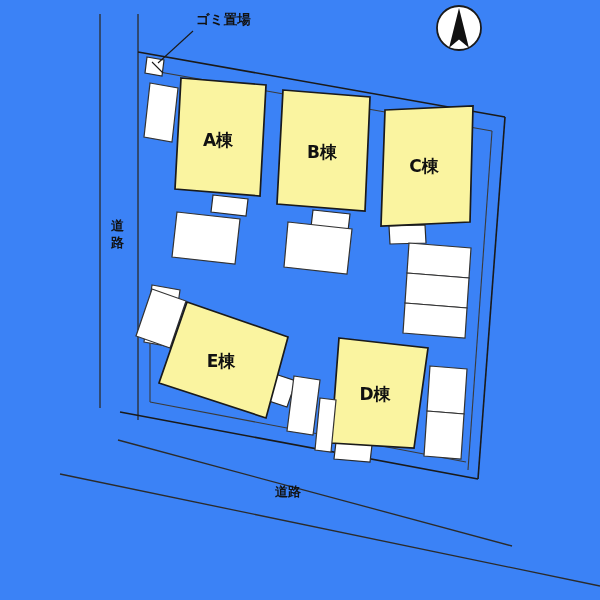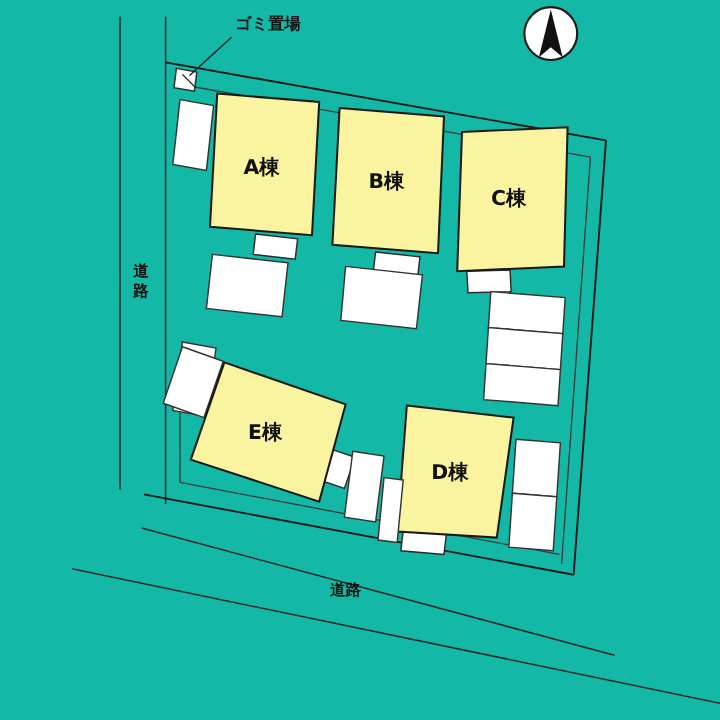--- a/index.html
+++ b/index.html
@@ -11,21 +11,21 @@
   body {
     width: 600px;
     height: 600px;
     font-family: "DejaVu Sans", "Liberation Sans", sans-serif;
     overflow: hidden;
   }
   #site-plan {
     position: relative;
     width: 600px;
     height: 600px;
-    background: #14b8a6;
+    background: #3b82f6;
   }
   svg.plan-canvas {
     display: block;
     width: 600px;
     height: 600px;
   }
   .outline {
     fill: none;
     stroke: #1a1a1a;
     stroke-width: 1.6;

